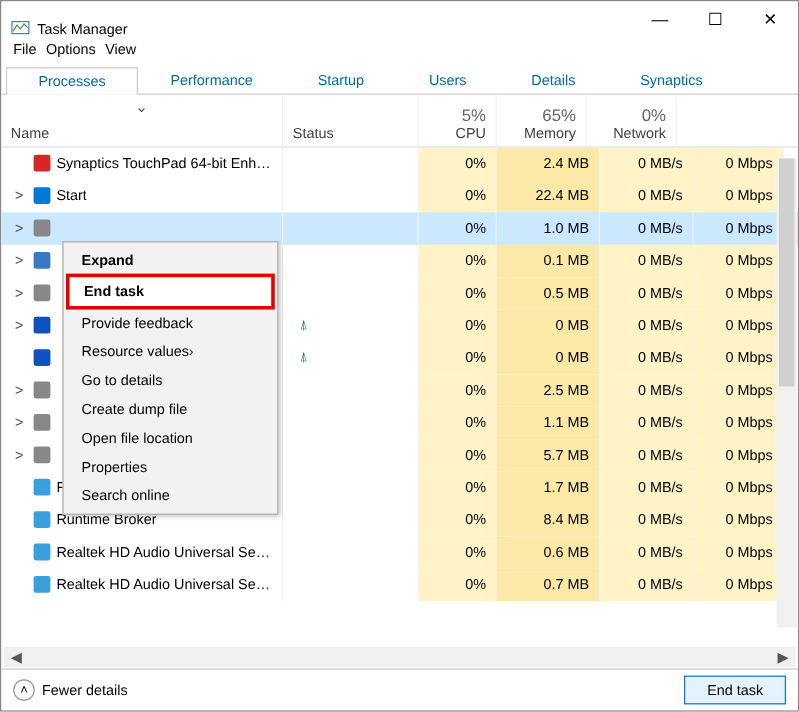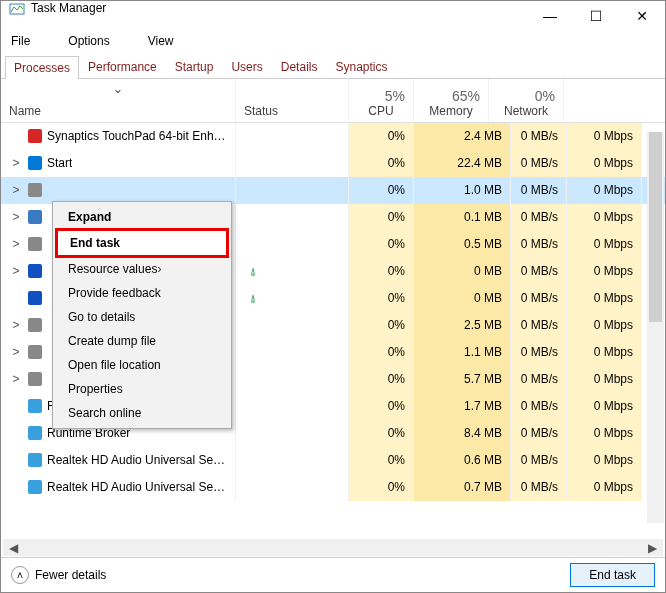--- a/index.html
+++ b/index.html
@@ -1,48 +1,48 @@
 <!DOCTYPE html>
 <html><head>
 <meta charset="utf-8">
 <style>
 *{box-sizing:border-box;margin:0;padding:0;font-family:"Segoe UI",Tahoma,sans-serif;font-size:12px;color:#000}
 body{background:#fff;width:666px;height:593px;overflow:hidden;border:1px solid #888;position:relative}
-.titlebar{height:30px;display:flex;align-items:flex-start;padding:0 0 0 8px}
+.titlebar{height:30px;display:flex;align-items:flex-end;padding:0 0 0 8px}
 .titlebar .icon{width:16px;height:16px;margin-right:6px}
 .titlebar .title{flex:1}
 .winbtns{display:flex}
 .winbtn{width:46px;height:30px;display:flex;align-items:center;justify-content:center;font-size:14px;color:#000}
-.menubar{height:20px;display:flex;align-items:center;padding:0 6px;gap:30px}
+.menubar{height:20px;display:flex;align-items:center;padding:0 6px;gap:0}
 .menubar span{padding:2px 4px}
 .tabs{height:28px;display:flex;align-items:flex-end;border-bottom:1px solid #ccc;padding:0 4px}
-.tab{padding:4px 8px;border:1px solid transparent;border-bottom:none;color:#7f1d1d}
+.tab{padding:4px 26px;border:1px solid transparent;border-bottom:none;color:#0369a1}
 .tab.active{border-color:#ccc;background:#fff;position:relative;top:1px}
 .headrow{height:44px;display:flex;border-bottom:1px solid #e0e0e0}
 .hcell{display:flex;flex-direction:column;justify-content:flex-end;padding:4px 8px;border-right:1px solid #f0f0f0}
 .hcell .pct{font-size:14px;text-align:right;color:#666}
 .hcell .lbl{color:#404040}
-.hnum .lbl{text-align:center}
+.hnum .lbl{text-align:right}
 .col-name{width:235px}
 .col-status{width:113px}
 .col-cpu{width:65px}
 .col-mem{width:75px}
 .col-disk{width:78px}
 .col-net{width:75px}
 .sortarrow{text-align:center;color:#555;font-size:13px;padding-bottom:8px}
 .grid{height:395px;overflow:hidden;position:relative}
 .row{height:27px;display:flex;align-items:center;border-bottom:1px solid transparent}
 .row.sel{background:#cce8ff}
 .cell{height:27px;display:flex;align-items:center;padding:0 8px;border-right:1px solid #f2f2f2}
 .cnum{justify-content:flex-end}
 .cname{width:235px;gap:4px}
 .cstat{width:113px}
 .ccpu{width:65px;background:#fff3c7}
-.cmem{width:97px;background:#fde9a7}
-.cdisk{width:56px;background:#fff3c7}
+.cmem{width:86px;background:#fde9a7}
+.cdisk{width:78px;background:#fff3c7}
 .cnet{width:75px;background:#fff3c7}
 .row.sel .ccpu,.row.sel .cmem,.row.sel .cdisk,.row.sel .cnet{background:#cce8ff}
 .exp{width:14px;display:inline-block;text-align:center;color:#555;font-size:12px}
 .pic{width:16px;height:16px;display:inline-block;flex-shrink:0}
 .nm{white-space:nowrap;overflow:hidden;text-overflow:ellipsis;max-width:180px;display:inline-block}
 .leaf{width:18px;text-align:center;color:#0a8f3a;font-size:11px}
 .ctxmenu{position:absolute;left:51px;top:200px;width:180px;background:#f2f2f2;border:1px solid #aaa;box-shadow:2px 2px 4px rgba(0,0,0,0.25);padding:3px}
 .ctxitem{padding:5px 12px;display:flex;justify-content:flex-start;align-items:center}
 .ctxitem.hi{background:#fff;border:3px solid #e80000;font-weight:bold;margin:-1px}
 .ctxitem .arr{color:#333;font-size:12px}
@@ -342,25 +342,25 @@
   </div>
 
 <div class="ctxmenu">
   <div class="ctxitem">
       <b>Expand</b>
     </div>
   <div class="ctxitem hi">
       <span>End task</span>
     </div>
   <div class="ctxitem">
+      <span>Provide feedback</span>
+    </div>
+  <div class="ctxitem">
       <span>Resource values</span>
       <span class="arr">›</span>
-    </div>
-  <div class="ctxitem">
-      <span>Provide feedback</span>
     </div>
   <div class="ctxitem">
       <span>Go to details</span>
     </div>
   <div class="ctxitem">
       <span>Create dump file</span>
     </div>
   <div class="ctxitem">
       <span>Open file location</span>
     </div>

